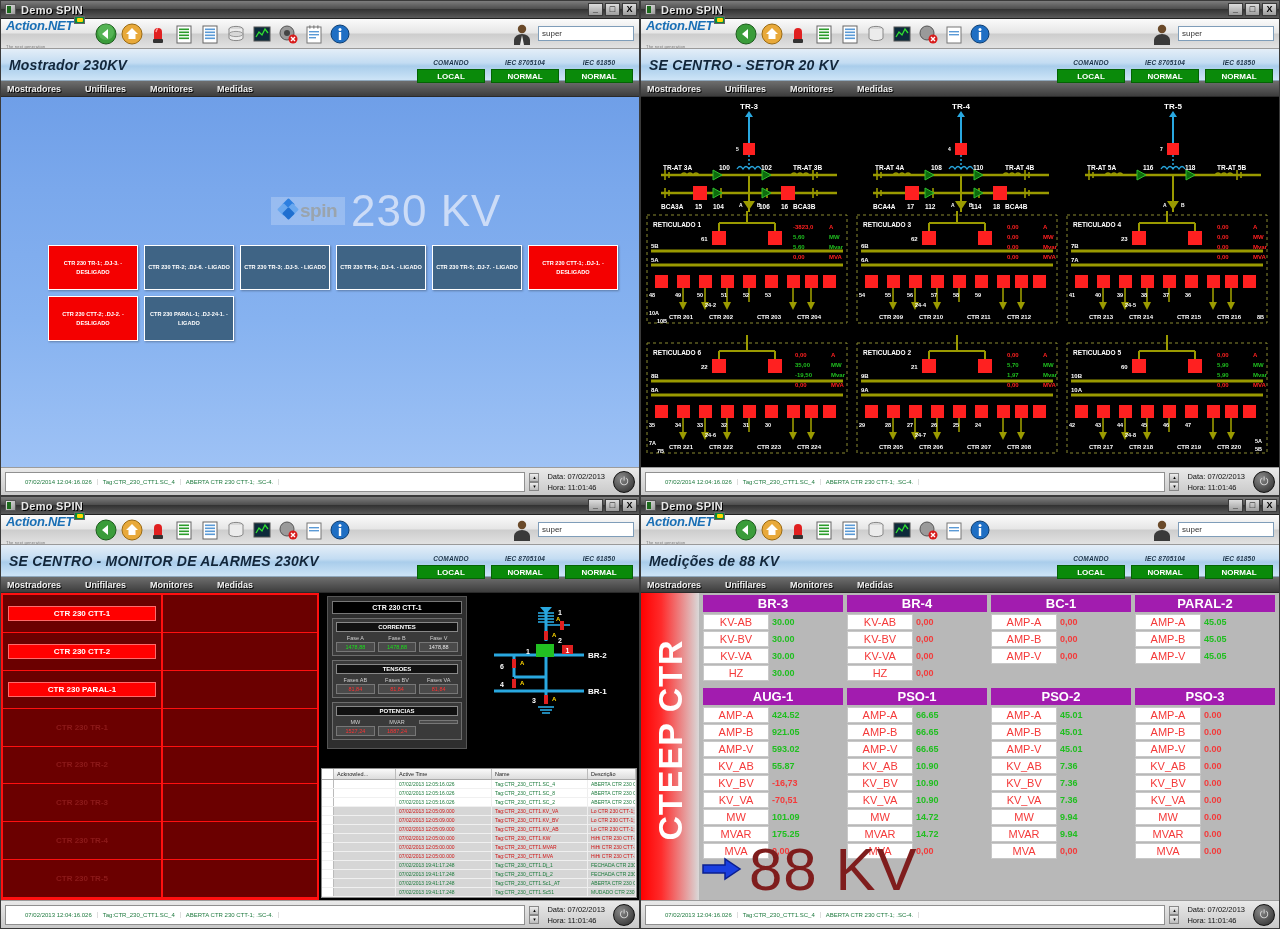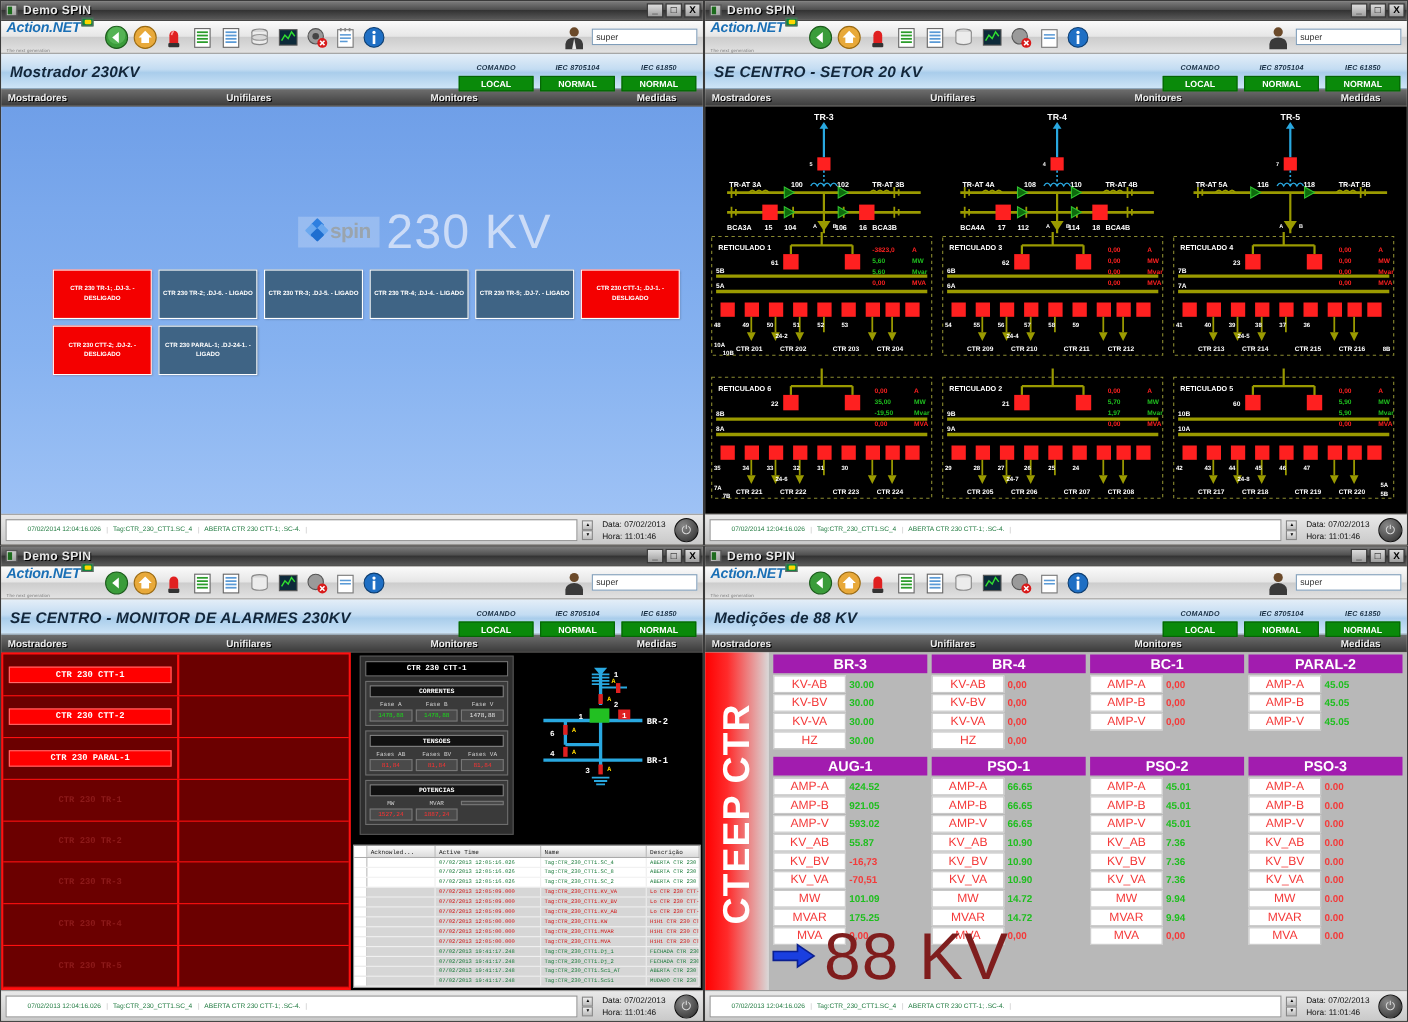--- a/index.html
+++ b/index.html
@@ -53,21 +53,21 @@
   .statusgrp { position:absolute; right:6px; top:2px; display:flex; gap:6px; }
   .stat { text-align:center; }
   .stat-lbl { font-size:6.5px; font-weight:bold; font-style:italic; color:#1b3247; letter-spacing:.2px; margin-bottom:1px; }
   .stat-val { width:68px;height:14px; background:#0a8a0a; border:1px solid #046304;
               color:#fff; font-size:8px; font-weight:bold; display:flex;align-items:center;justify-content:center; }
 
   
   .menubar {
     height:16px; flex:0 0 16px; display:flex; align-items:center; gap:0;
     background:linear-gradient(to bottom,#6e6e6e,#3d3d3d);
-    border-bottom:1px solid #2a2a2a; padding-left:6px;justify-content:space-between;
+    border-bottom:1px solid #2a2a2a; padding-left:6px;
   }
   .menuitem { font-size:9px; font-weight:bold; color:#f0f0f0; padding:0 12px 0 0; margin-right:12px; cursor:pointer; text-shadow:1px 1px 0 #000; }
 
   
   .body { flex:1; position:relative; overflow:hidden; }
 
   
   .statusbar {
     height:28px; flex:0 0 28px; display:flex; align-items:center; padding:0 4px;
     background:linear-gradient(to bottom,#e9e9e9,#c9c9c9); border-top:1px solid #9c9c9c; gap:4px;
@@ -101,21 +101,21 @@
           text-align:center; font-size:5.6px; font-weight:bold; color:#fff; padding:2px; line-height:1.5;
           cursor:pointer; box-shadow:1px 1px 2px rgba(0,0,0,.3); }
   .dbtn.off { background:#f40000; }
   .dbtn.on  { background:#3f6485; }
 
   
   .uni-body { background:#000; position:relative; }
   .uni-svg { position:absolute; inset:0; }
 
   
-  .al-body { background:#737373; position:relative; display:flex;font-family:Liberation Mono, monospace; }
+  .al-body { background:#eab308; position:relative; display:flex; }
   .al-left { width:318px; background:#6b0000; border:2px solid #ff1010; display:flex; flex-direction:column; }
   .al-row { flex:1; display:flex; border-bottom:1px solid #ff1010; }
   .al-c1 { width:160px; border-right:2px solid #ff1010; display:flex;align-items:center;justify-content:center; padding:2px; }
   .al-c2 { flex:1; }
   .al-chip { width:148px;height:15px; display:flex;align-items:center;justify-content:center;
              font-size:8px;font-weight:bold; }
   .al-chip.act { background:#ff0000; color:#fff; border:1px solid #ff6a6a; }
   .al-chip.idle{ background:transparent; color:#8d1a1a; }
   .al-right { flex:1; background:#000; position:relative; }
   .mbox { position:absolute; left:8px; top:3px; width:140px; background:#2e2e2e; border:1px solid #555; padding:4px; }

